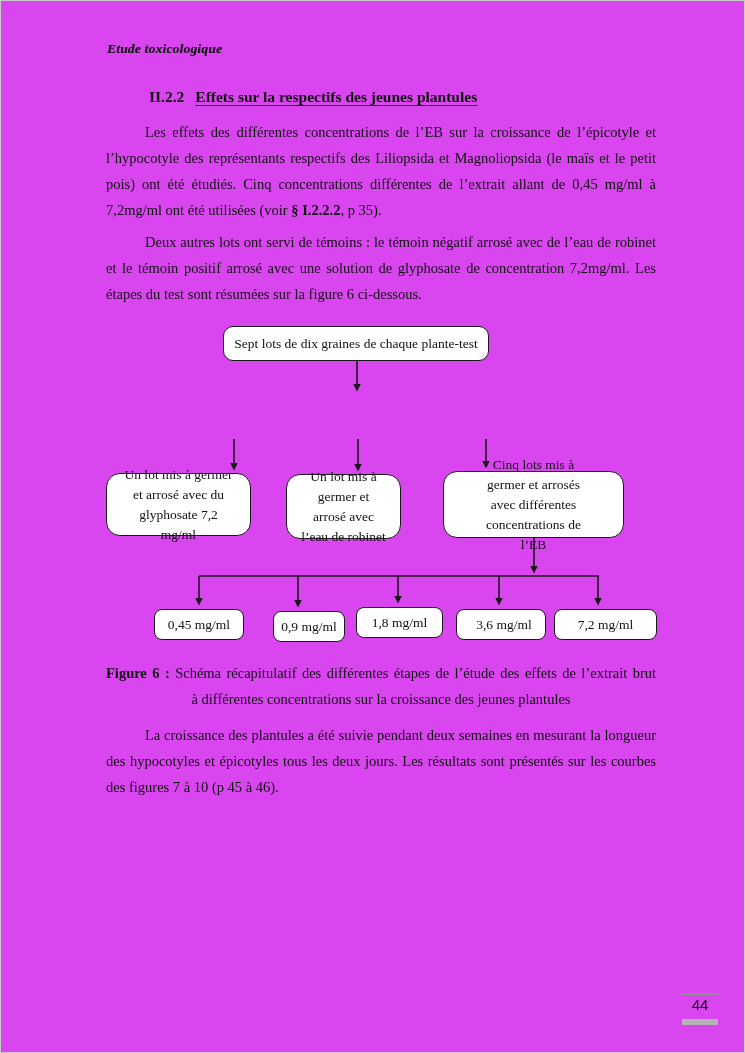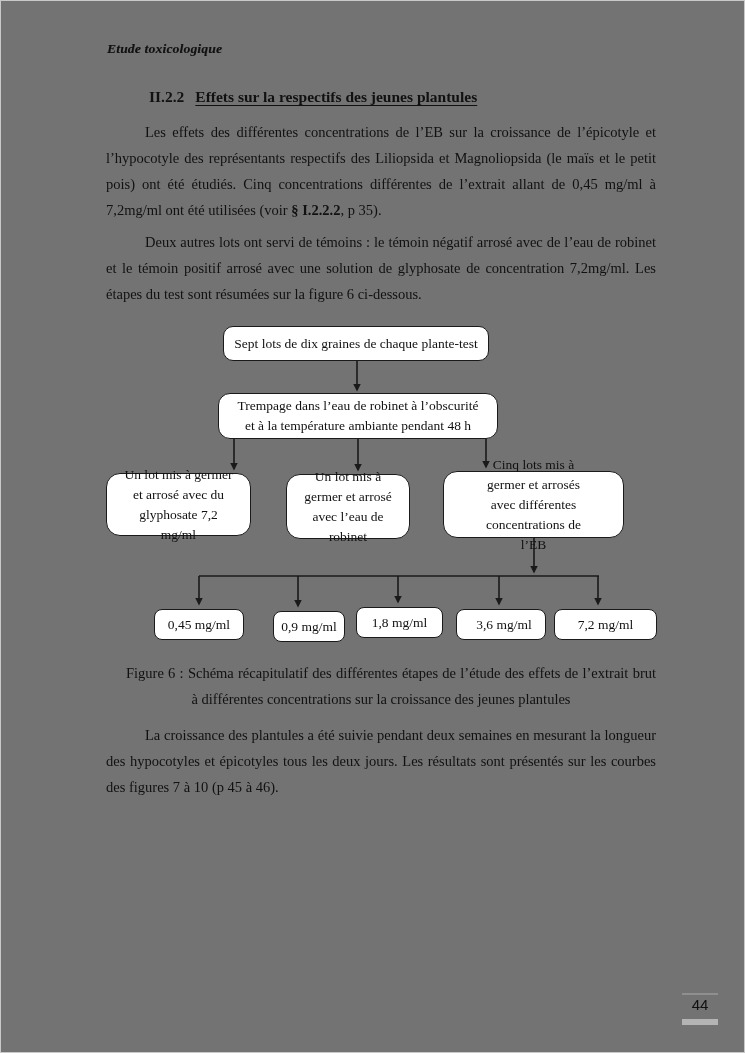--- a/index.html
+++ b/index.html
@@ -1,21 +1,21 @@
 <!DOCTYPE html>
 <html><head>
 <meta charset="utf-8">
 <style>
   html, body { margin: 0; padding: 0; background: #e8e8e8; }
   .page {
     position: relative;
     width: 745px;
     height: 1053px;
     margin: 0 auto;
-    background: #737373;
+    background: #d946ef;
     border: 1px solid #c9c9c9;
     box-sizing: border-box;
     font-family: "Liberation Serif", "DejaVu Serif", serif;
     color: #111111;
     overflow: hidden;
   }
   .running-header {
     position: absolute;
     left: 106px; top: 40px;
     font-size: 13.5px;
@@ -49,21 +49,21 @@
   .figure-caption-l1 {
     position: absolute;
     left: 105px; top: 659px;
     width: 550px;
     font-size: 14.5px;
     line-height: 26px;
     text-align: justify;
     text-align-last: justify;
     white-space: nowrap;
   }
-  .figure-caption-l1 .flabel { font-weight: normal; margin-left: 20px; }
+  .figure-caption-l1 .flabel { font-weight: bold; }
   .figure-caption-l2 {
     position: absolute;
     left: 105px; top: 685px;
     width: 550px;
     font-size: 14.5px;
     line-height: 26px;
     text-align: center;
   }
   .flowchart {
     position: absolute;
@@ -79,21 +79,21 @@
     display: flex;
     align-items: center;
     justify-content: center;
     text-align: center;
     font-size: 13.5px;
     line-height: 20px;
   }
   #fc-step1  { left: 222px; top:   5px; width: 266px; height: 35px; border-radius: 10px; padding: 0 6px;  line-height: 16px; }
   #fc-step2  { left: 217px; top:  72px; width: 280px; height: 46px; border-radius: 12px; padding: 0 16px; }
   #fc-glypho { left: 105px; top: 152px; width: 145px; height: 63px; border-radius: 14px; padding: 0 15px; }
-  #fc-water  { left: 285px; top: 153px; width: 124px; height: 65px; border-radius: 14px; padding: 0 14px; }
+  #fc-water  { left: 285px; top: 153px; width: 115px; height: 65px; border-radius: 14px; padding: 0 14px; }
   #fc-eb     { left: 442px; top: 150px; width: 181px; height: 67px; border-radius: 14px; padding: 0 35px; }
   .fc-conc   { height: 31px; border-radius: 8px; border-width: 1.3px; white-space: nowrap; }
   #fc-c0 { left: 153px; top: 288px; width: 90px; }
   #fc-c1 { left: 272px; top: 290px; width: 72px; }
   #fc-c2 { left: 355px; top: 286px; width: 87px; }
   #fc-c3 { left: 455px; top: 288px; width: 90px; padding-left: 6px; }
   #fc-c4 { left: 553px; top: 288px; width: 103px; }
   .footer-rule-thin {
     position: absolute;
     left: 681px; top: 992px;
@@ -146,21 +146,20 @@
         <path d="M198,255 L598,255"></path>
         <path d="M198,255 L198,283" marker-end="url(#ah)"></path>
         <path d="M297,255 L297,285" marker-end="url(#ah)"></path>
         <path d="M397,255 L397,281" marker-end="url(#ah)"></path>
         <path d="M498,255 L498,283" marker-end="url(#ah)"></path>
         <path d="M597,255 L597,283" marker-end="url(#ah)"></path>
       </g>
     </svg>
 
     <div class="fc-box" id="fc-step1">Sept lots de dix graines de chaque plante-test</div>
-    <div class="fc-box" id="fc-step2">Trempage dans l’eau de robinet à l’obscurité et à la température ambiante pendant 48 h</div>
     <div class="fc-box" id="fc-glypho">Un lot mis à germer et arrosé avec du glyphosate 7,2 mg/ml</div>
     <div class="fc-box" id="fc-water">Un lot mis à germer et arrosé avec l’eau de robinet</div>
     <div class="fc-box" id="fc-eb">Cinq lots mis à germer et arrosés avec différentes concentrations de l’EB</div>
 
     <div class="fc-box fc-conc" id="fc-c0">0,45 mg/ml</div>
     <div class="fc-box fc-conc" id="fc-c1">0,9 mg/ml</div>
     <div class="fc-box fc-conc" id="fc-c2">1,8 mg/ml</div>
     <div class="fc-box fc-conc" id="fc-c3">3,6 mg/ml</div>
     <div class="fc-box fc-conc" id="fc-c4">7,2 mg/ml</div>
   </div>

